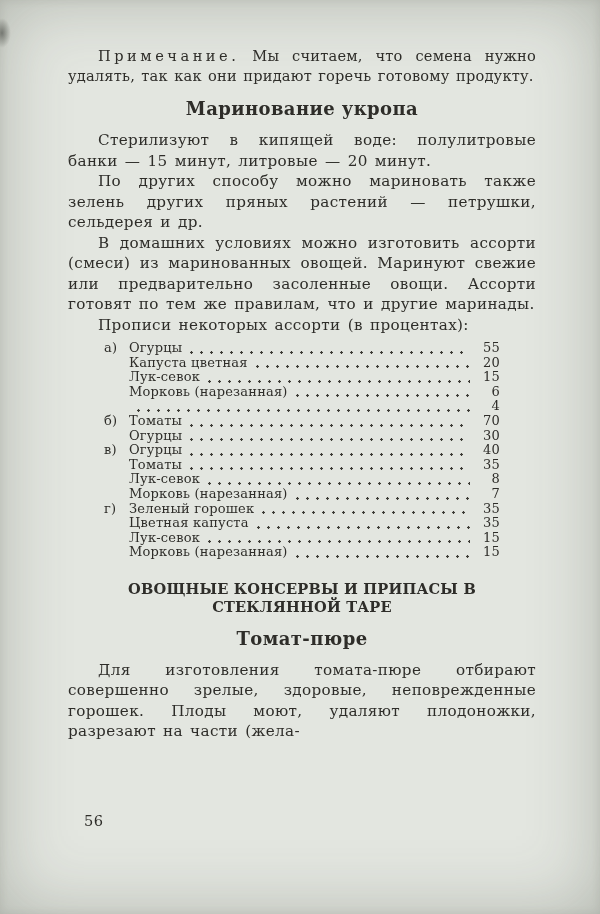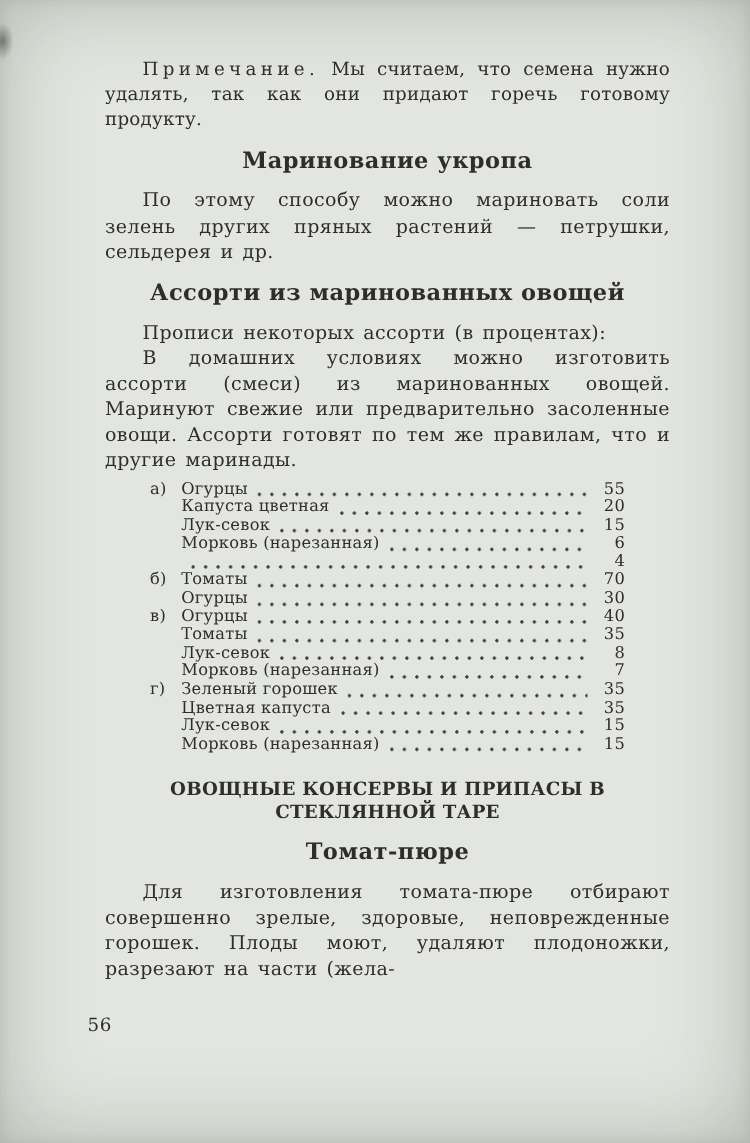--- a/index.html
+++ b/index.html
@@ -13,21 +13,21 @@
   }
   .vignette {
     position: absolute; inset: 0; pointer-events: none;
     box-shadow: inset 0 0 70px rgba(70,75,62,.30), inset 0 0 10px rgba(70,75,62,.12);
   }
   .smudge-top-left {
     position: absolute; left: -7px; top: 18px; width: 18px; height: 30px;
     background: radial-gradient(ellipse at center, rgba(40,42,36,.5), rgba(40,42,36,0) 70%);
   }
   .page {
-    position: absolute; left: 84px; right: 64px; top: 46px;
+    position: absolute; left: 68px; right: 64px; top: 46px;
   }
   .para {
     font-size: 15.2px; line-height: 20.5px;
     text-align: justify; text-indent: 30px;
     letter-spacing: .35px; word-spacing: 2px;
   }
   .note {
     font-size: 14.6px; line-height: 20px;
     text-align: justify; text-indent: 30px;
     letter-spacing: .2px; word-spacing: 1.5px;
@@ -53,45 +53,45 @@
   .grp { flex: none; width: 25px; margin-left: 36px; }
   .nm  { flex: none; white-space: nowrap; }
   .dots { flex: 1; position: relative; align-self: stretch; margin: 0 4px 0 6px; }
   .dots::before {
     content: ""; position: absolute; left: 2px; right: 2px; bottom: 2px; height: 3px;
     background-image: radial-gradient(circle at 1.5px 1.5px, #3b3a34 1.1px, rgba(0,0,0,0) 1.45px);
     background-size: 10px 3px; background-repeat: repeat-x;
   }
   .val { flex: none; width: 24px; text-align: right; }
   .page-number {
-    position: absolute; left: 70px; top: 812px;
+    position: absolute; left: 84px; top: 812px;
     font-size: 14.6px; letter-spacing: .5px;
   }
 </style>
 </head>
 <body>
 
 <div class="vignette"></div>
 <div class="smudge-top-left"></div>
 
 <div class="page">
 
   <p class="note">
     <span class="note-label">Примечание.</span>
     <span>Мы считаем, что семена нужно удалять, так как они придают горечь готовому продукту.</span>
   </p>
 
   <h2 class="section-heading">Маринование укропа</h2>
 
-  <p class="para">По этому способу можно мариновать соли зелень других пряных растений — петрушки, сельдерея и др.</p>
+  <p class="para">Стерилизуют в кипящей воде: полулитровые банки — 15 минут, литровые — 20 минут.</p>
+  <p class="para">По других способу можно мариновать также зелень других пряных растений — петрушки, сельдерея и др.</p>
 
-  <h2 class="section-heading">Ассорти из маринованных овощей</h2>
 
+  <p class="para">В домашних условиях можно изготовить ассорти (смеси) из маринованных овощей. Маринуют свежие или предварительно засоленные овощи. Ассорти готовят по тем же правилам, что и другие маринады.</p>
   <p class="para">Прописи некоторых ассорти (в процентах):</p>
-  <p class="para">В домашних условиях можно изготовить ассорти (смеси) из маринованных овощей. Маринуют свежие или предварительно засоленные овощи. Ассорти готовят по тем же правилам, что и другие маринады.</p>
 
   <div class="recipes">
     <div class="recipe-row">
       <span class="grp">а)</span>
       <span class="nm">Огурцы</span>
       <span class="dots"></span>
       <span class="val">55</span>
     </div>
     <div class="recipe-row">
       <span class="grp"></span>

